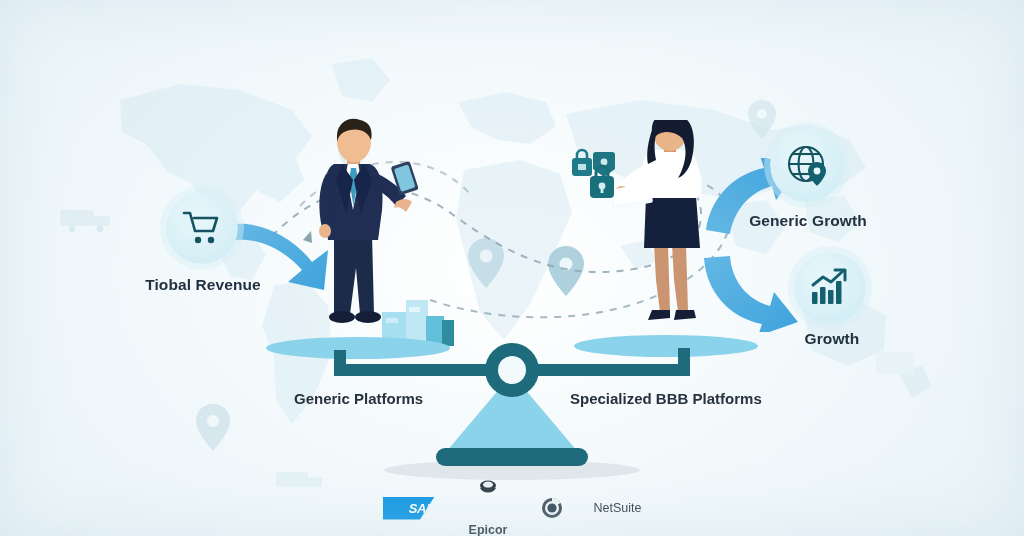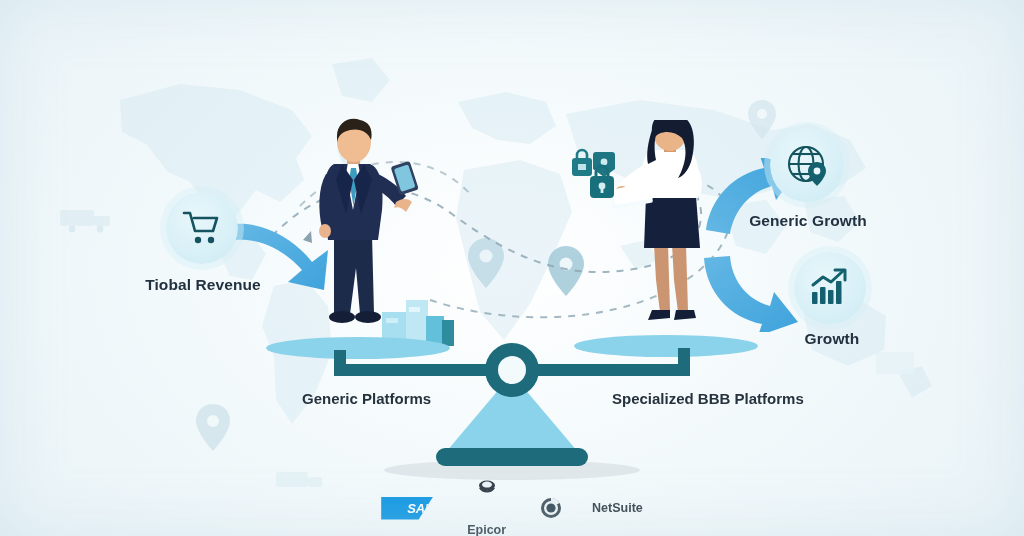--- a/index.html
+++ b/index.html
@@ -49,21 +49,21 @@
     clip-path:polygon(0 0,100% 0,72% 100%,0 100%);
     display:flex;align-items:center;justify-content:flex-end;
     padding-left:2px;box-sizing:border-box;
   }
   .sap-text{
     color:#ffffff;font-size:13px;font-weight:700;font-style:italic;letter-spacing:-.3px;
     line-height:1;
   }
   .epicor{display:flex;flex-direction:column;align-items:center;gap:0px;}
   .epicor-text{font-size:12.5px;font-weight:600;color:#3d4a55;line-height:1;margin-top:28px;}
-  .ns-text{font-size:12.5px;font-weight:700;color:#3d4a55;padding-left:24px;}
+  .ns-text{font-size:12.5px;font-weight:400;color:#3d4a55;padding-left:24px;}
 
   .vignette{
     position:absolute;inset:0;pointer-events:none;
     box-shadow:inset 0 0 60px rgba(190,214,226,.35);
   }
 </style>
 </head>
 <body>
 
 <div id="stage">
@@ -267,22 +267,22 @@
     <path d="M96 20 L96 34 L428 34 L428 18 L440 18 L440 46 L84 46 L84 20 Z" fill="#1e6c7b"></path>
 
     <path d="M262 44 L328 122 L196 122 Z" fill="#8bd3ea"></path>
 
     <rect x="186" y="118" width="152" height="18" rx="9" fill="#1e6c7b"></rect>
 
     <circle cx="262" cy="40" r="27" fill="#1e6c7b"></circle>
     <circle cx="262" cy="40" r="14" fill="#f2fafc"></circle>
   </svg>
 
-  <div class="pan-label" style="left:302px;top:390px;">Generic Platforms</div>
-  <div class="pan-label" style="left:612px;top:390px;">Specialized BBB Platforms</div>
+  <div class="pan-label" style="left:294px;top:390px;">Generic Platforms</div>
+  <div class="pan-label" style="left:570px;top:390px;">Specialized BBB Platforms</div>
 
   <div class="node-circle" style="left:166px;top:192px;width:72px;height:72px;">
     <svg width="40" height="38" viewBox="0 0 40 38">
       <g fill="none" stroke="#14535f" stroke-width="2.6" stroke-linecap="round" stroke-linejoin="round">
         <path d="M2 4 h6 l5 18 h18 l4 -13 H12"></path>
       </g>
       <circle cx="16" cy="31" r="3.2" fill="#14535f"></circle>
       <circle cx="29" cy="31" r="3.2" fill="#14535f"></circle>
     </svg>
   </div>

